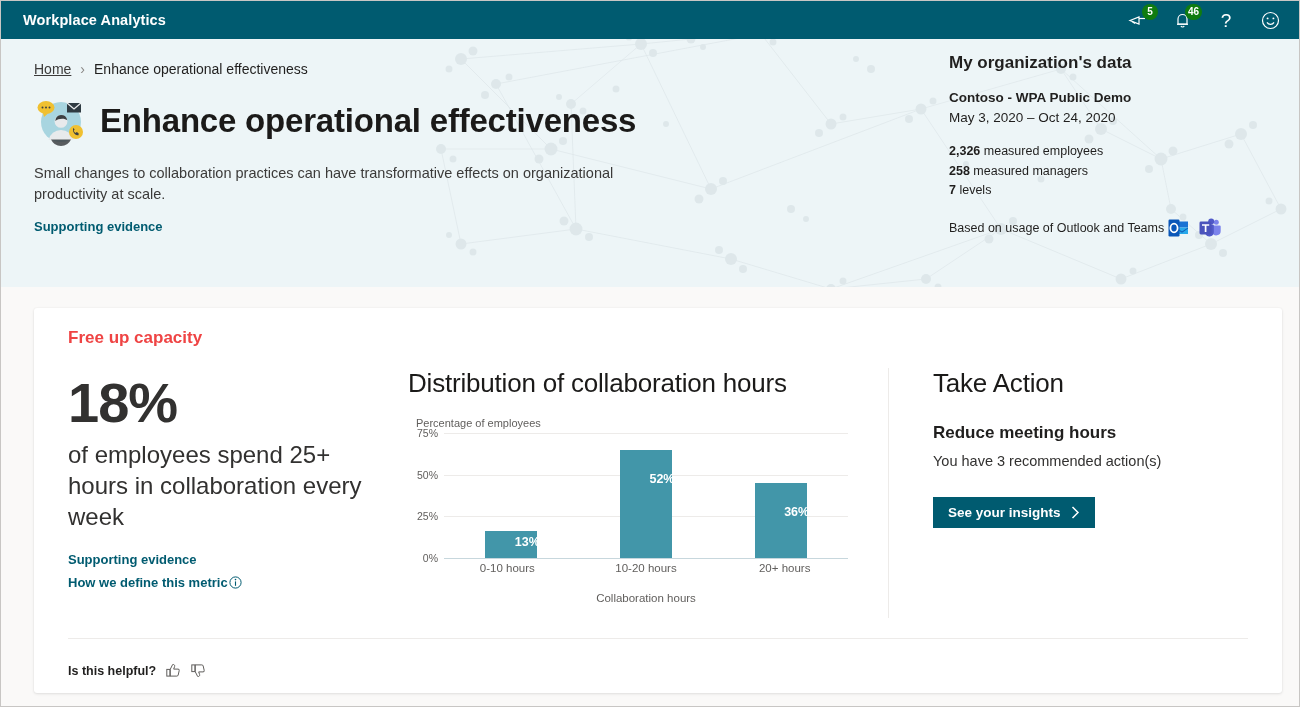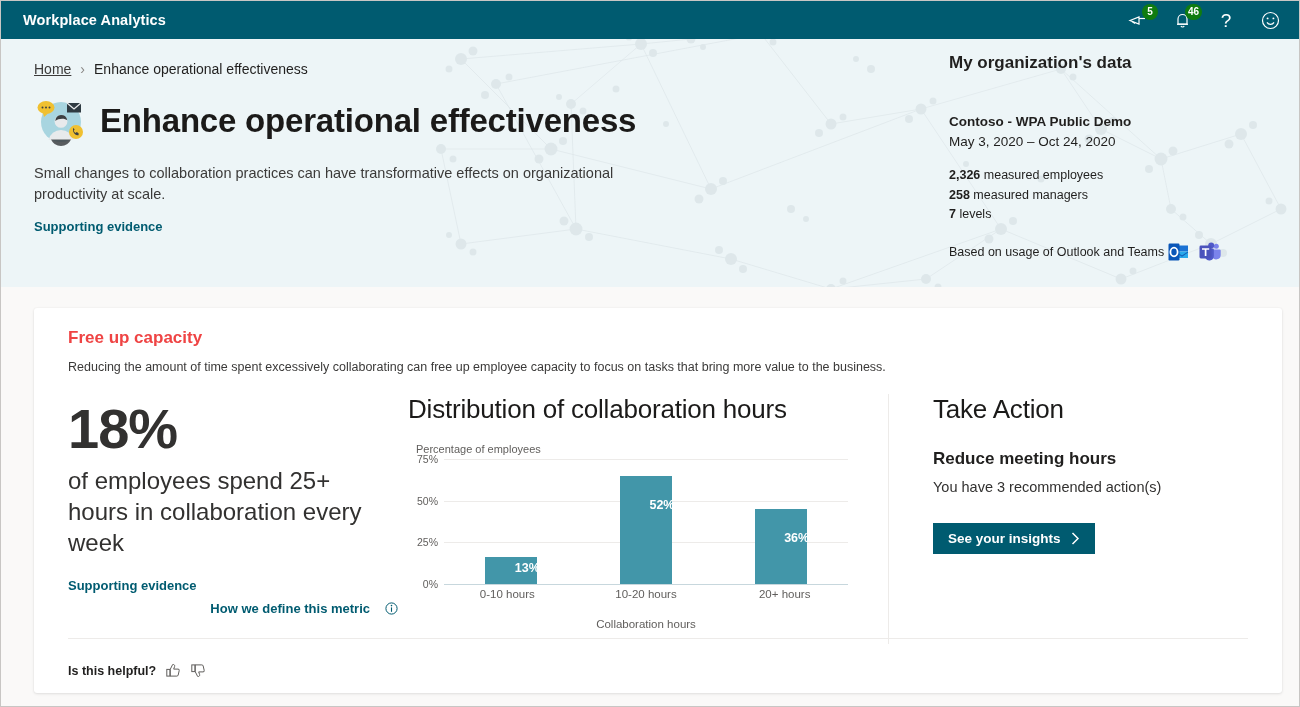--- a/index.html
+++ b/index.html
@@ -121,21 +121,21 @@
   
   .orgpanel {
     position: absolute; left: 948px; top: 14px;
     width: 330px;
     color: #201f1e;
   }
   .org-h {
     font-size: 17px;
     font-weight: 600;
     color: #201f1e;
-    margin-bottom: 40px;
+    margin-bottom: 16px;
   }
   .org-name { font-size: 13.5px; font-weight: 600; color: #201f1e; line-height: 1.4; }
   .org-dates { font-size: 13.5px; color: #201f1e; line-height: 1.45; }
   .org-stats { margin-top: 15px; }
   .org-stats div { font-size: 12.5px; color: #201f1e; line-height: 1.55; }
   .org-stats b { font-weight: 600; }
   .org-based {
     margin-top: 17px;
     display: flex; align-items: center; gap: 0;
     font-size: 12.5px; color: #201f1e;
@@ -188,27 +188,26 @@
   }
   .stat-link {
     display: block;
     margin-top: 20px;
     font-size: 13px;
     font-weight: 600;
     color: #005b70;
     cursor: pointer;
   }
   .stat-link2 {
-    display: flex; align-items: center; gap: 15px;
+    display: flex; align-items: center; gap: 1px;
     margin-top: 8px;
     font-size: 13px;
     font-weight: 600;
     color: #005b70;
     cursor: pointer;
-    justify-content: flex-end;
   }
 
   
   .col-chart { width: 490px; flex: none; padding-left: 10px; }
   .chart-title {
     font-size: 26px;
     font-weight: 400;
     color: #1b1a19;
     letter-spacing: -0.2px;
     white-space: nowrap;
@@ -542,21 +541,20 @@
             <rect x="0.5" y="3.5" width="12" height="13" rx="1.4" fill="#4b53bc"></rect>
             <path d="M3 7 h7.2 M6.6 7 v7" stroke="#ffffff" stroke-width="1.7"></path>
           </svg>
         </span>
       </div>
     </div>
   </div>
 
   <div class="card">
     <div class="card-title">Free up capacity</div>
-    <div class="card-desc">Reducing the amount of time spent excessively collaborating can free up employee capacity to focus on tasks that bring more value to the business.</div>
 
     <div class="card-cols">
 
       <div class="col-stat">
         <div class="stat-big">18%</div>
         <div class="stat-text">of employees spend 25+ hours in collaboration every week</div>
         <span class="stat-link">Supporting evidence</span>
         <span class="stat-link2">
           <span>How we define this metric</span>
           <svg width="13" height="13" viewBox="0 0 13 13">

